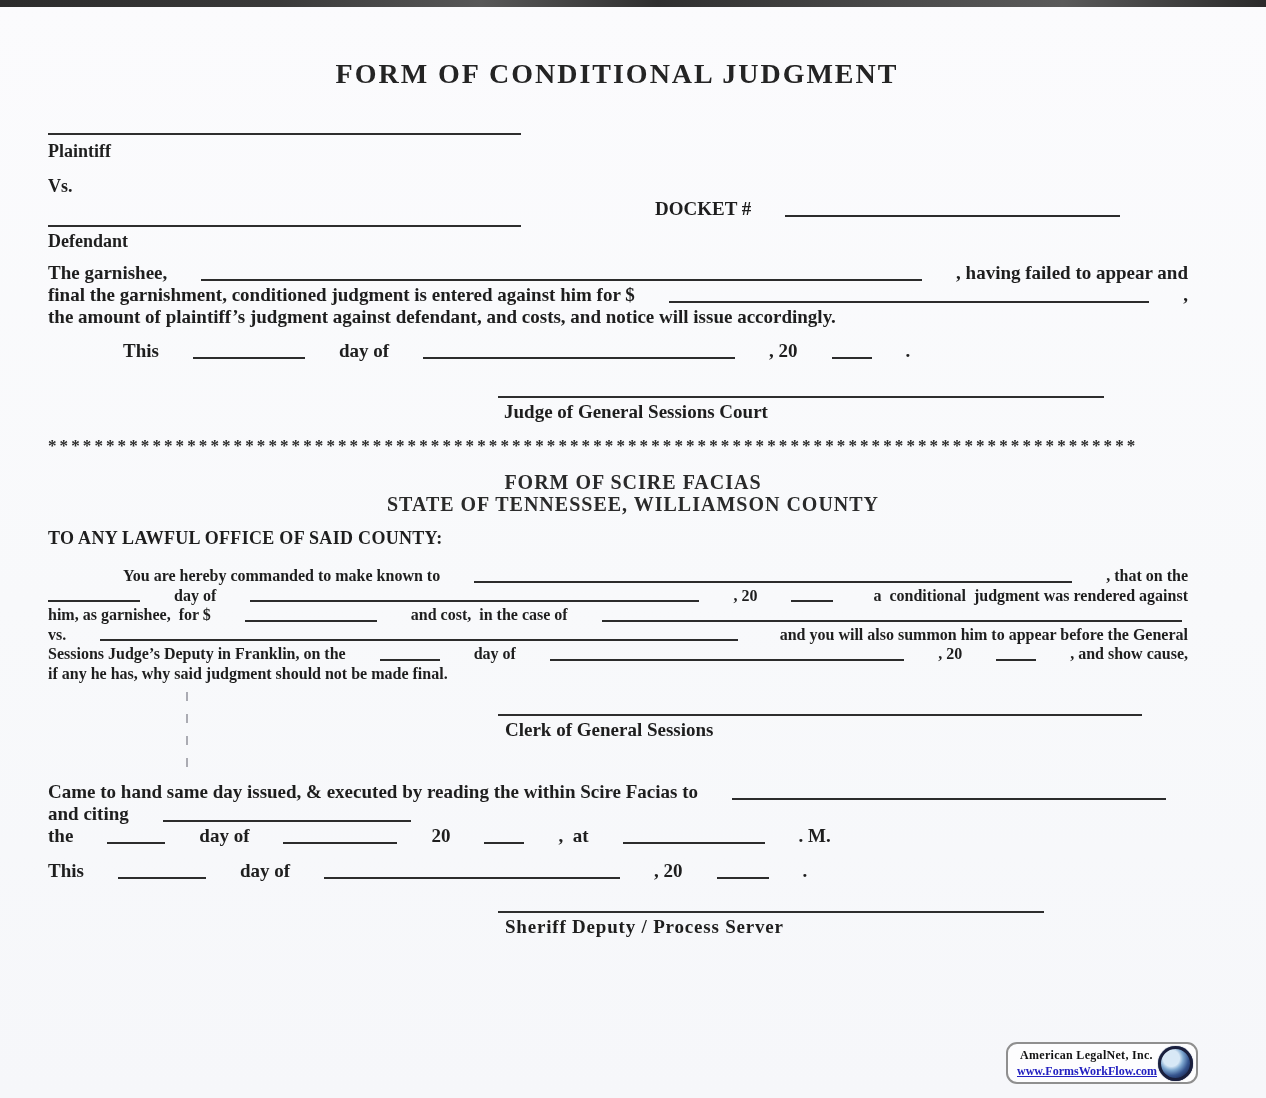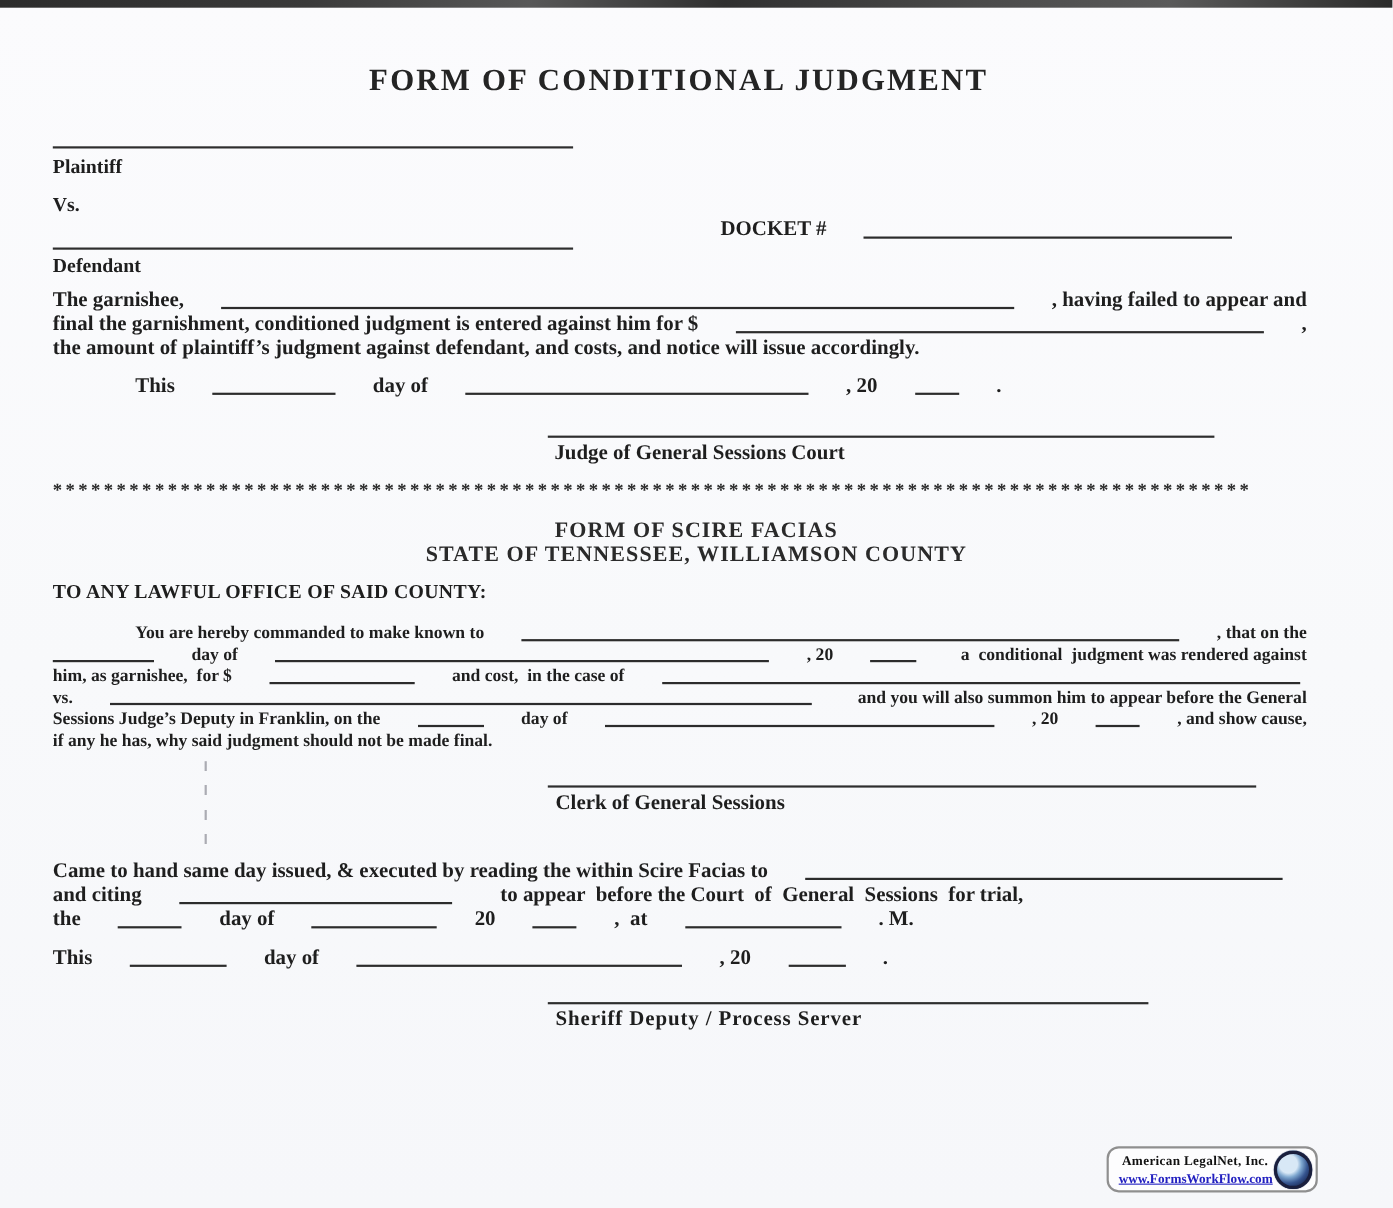--- a/index.html
+++ b/index.html
@@ -168,21 +168,20 @@
   <div class="artifact"></div>
 
   <div class="para" style="left:48px;top:781px;width:1124px;">
     <div class="line">
       <span class="t">Came to hand same day issued, &amp; executed by reading the within Scire Facias to</span>
       <span class="bl grow" style="min-width:160px;"></span>
     </div>
     <div class="line">
       <span class="t">and citing</span>
       <span class="bl" style="width:248px;margin-right:16px;"></span>
-      <span class="t">to appear  before the Court  of  General  Sessions  for trial,</span>
     </div>
     <div class="line">
       <span class="t">the</span>
       <span class="bl" style="width:58px;"></span>
       <span class="t">day of</span>
       <span class="bl" style="width:114px;"></span>
       <span class="t">20</span>
       <span class="bl" style="width:40px;"></span>
       <span class="t">,  at</span>
       <span class="bl" style="width:142px;"></span>

